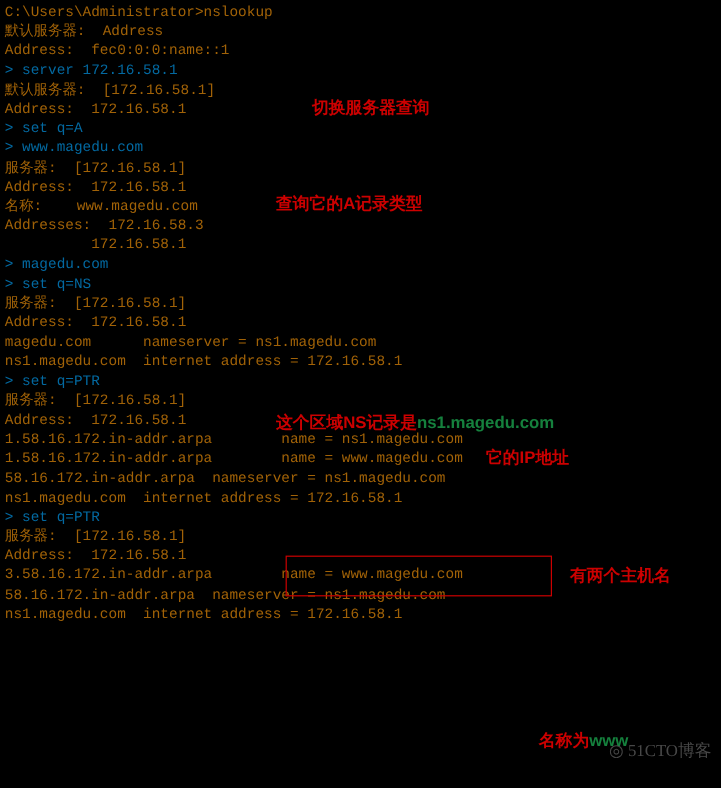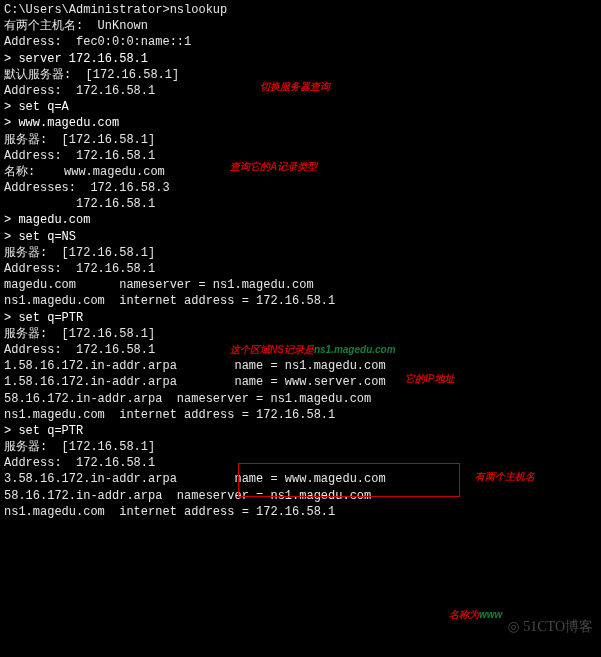--- a/index.html
+++ b/index.html
@@ -14,32 +14,31 @@
     height: 657px;
     overflow: hidden;
     position: relative;
   }
   .terminal {
     padding: 2px 4px;
     position: relative;
   }
   .line {
     white-space: pre;
-    color: #ffffff;
+    color: #0369a1;
   }
   .white {
-    color: #e5e5e5;
+    color: #a16207;
   }
   .annotation {
     color: #cc0000;
     position: absolute;
     font-family: "SimSun", "Microsoft YaHei", sans-serif;
-    font-size: 10px;
+    font-size: 14px;
     font-weight: bold;
-    font-style: italic;
   }
   .highlight-ns {
     color: #15803d;
   }
   .red-box {
     position: absolute;
     border: 1px solid #cc0000;
   }
   .watermark {
     position: absolute;
@@ -49,21 +48,21 @@
     font-size: 14px;
     font-family: Liberation Serif, serif;
     opacity: 0.7;
   }
 </style>
 </head>
 <body>
 
 <div class="terminal">
   <div class="line white">C:\Users\Administrator&gt;nslookup</div>
-  <div class="line white">有两个主机名:  UnKnown</div>
+  <div class="line white">默认服务器:  Address</div>
   <div class="line white">Address:  fec0:0:0:name::1</div>
   <div class="line"></div>
   <div class="line">&gt; server 172.16.58.1</div>
   <div class="line white">默认服务器:  [172.16.58.1]</div>
   <div class="line white">Address:  172.16.58.1</div>
   <div class="line"></div>
   <div class="line">&gt; set q=A</div>
   <div class="line">&gt; www.magedu.com</div>
   <div class="line white">服务器:  [172.16.58.1]</div>
   <div class="line white">Address:  172.16.58.1</div>
@@ -77,21 +76,21 @@
   <div class="line white">服务器:  [172.16.58.1]</div>
   <div class="line white">Address:  172.16.58.1</div>
   <div class="line"></div>
   <div class="line white">magedu.com      nameserver = ns1.magedu.com</div>
   <div class="line white">ns1.magedu.com  internet address = 172.16.58.1</div>
   <div class="line">&gt; set q=PTR</div>
   <div class="line white">服务器:  [172.16.58.1]</div>
   <div class="line white">Address:  172.16.58.1</div>
   <div class="line"></div>
   <div class="line white">1.58.16.172.in-addr.arpa        name = ns1.magedu.com</div>
-  <div class="line white">1.58.16.172.in-addr.arpa        name = www.server.com</div>
+  <div class="line white">1.58.16.172.in-addr.arpa        name = www.magedu.com</div>
   <div class="line white">58.16.172.in-addr.arpa  nameserver = ns1.magedu.com</div>
   <div class="line white">ns1.magedu.com  internet address = 172.16.58.1</div>
   <div class="line">&gt; set q=PTR</div>
   <div class="line white">服务器:  [172.16.58.1]</div>
   <div class="line white">Address:  172.16.58.1</div>
   <div class="line"></div>
   <div class="line white">3.58.16.172.in-addr.arpa        name = www.magedu.com</div>
   <div class="line white">58.16.172.in-addr.arpa  nameserver = ns1.magedu.com</div>
   <div class="line white">ns1.magedu.com  internet address = 172.16.58.1</div>
 </div>

